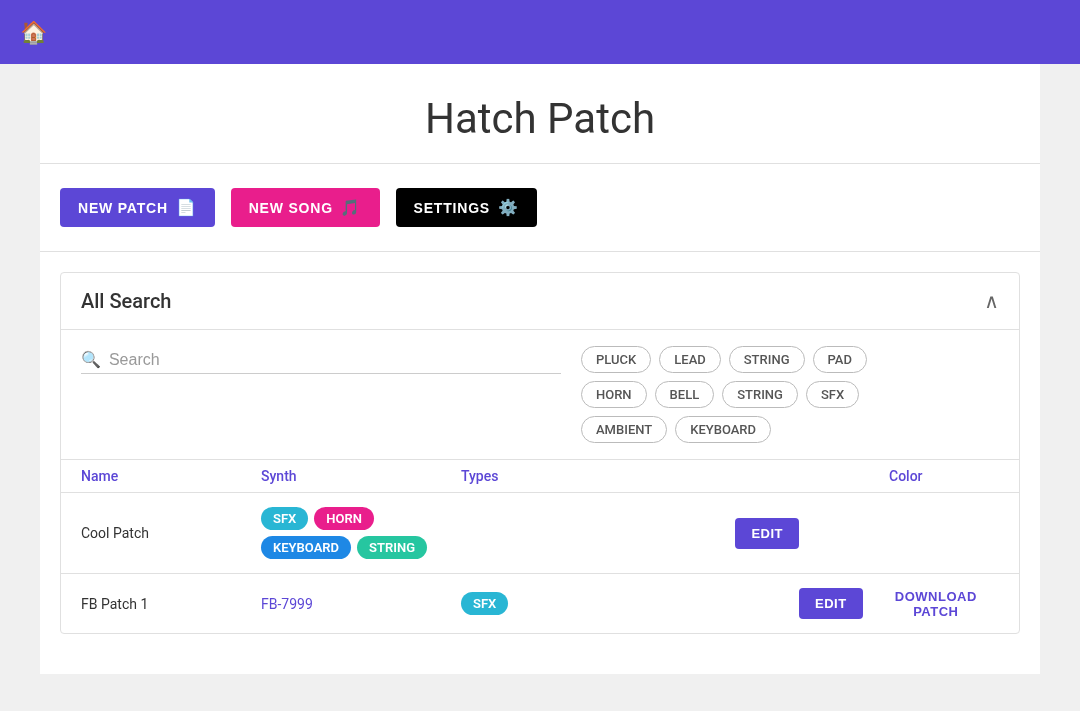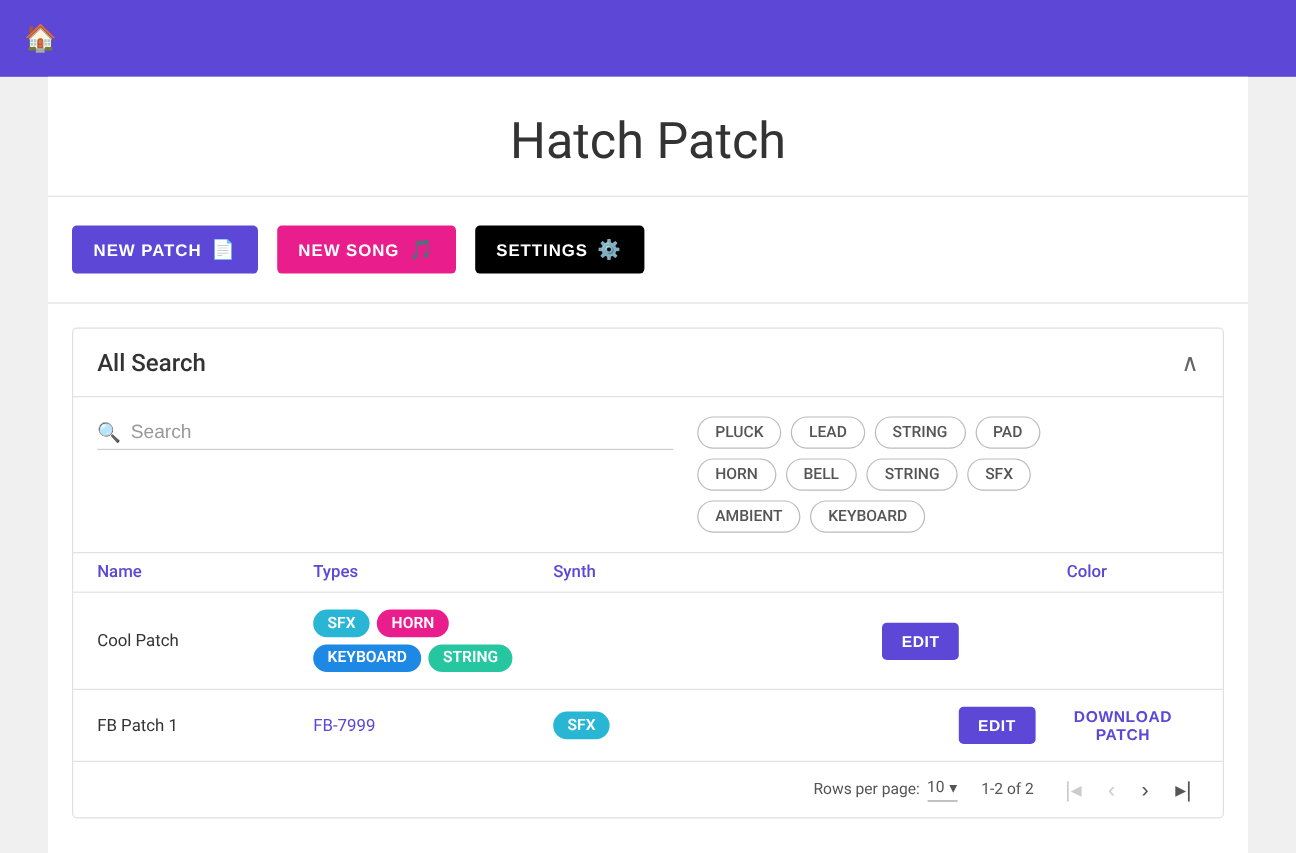--- a/index.html
+++ b/index.html
@@ -338,22 +338,22 @@
           <span class="chip">BELL</span>
           <span class="chip">STRING</span>
           <span class="chip">SFX</span>
           <span class="chip">AMBIENT</span>
           <span class="chip">KEYBOARD</span>
         </div>
     </div>
 
     <div class="table-header">
       <span class="col-header">Name</span>
+      <span class="col-header">Synth</span>
       <span class="col-header">Types</span>
-      <span class="col-header">Synth</span>
       <span class="col-header col-header-color">Color</span>
     </div>
 
     <div id="table-rows-container">
         <div class="table-row">
           <span class="cell-name">Cool Patch</span>
           <div class="cell-types">
             <span class="tag tag-sfx">SFX</span>
             <span class="tag tag-horn">HORN</span>
             <span class="tag tag-keyboard">KEYBOARD</span>
@@ -369,29 +369,15 @@
           <div class="cell-types">
             <span class="tag tag-sfx">SFX</span>
           </div>
           <div class="cell-actions">
             <button class="btn-edit">EDIT</button>
             <button class="btn-download">DOWNLOAD PATCH</button>
           </div>
         </div>
       </div>
 
-    <div class="pagination">
-      <div class="rows-per-page">
-        <span>Rows per page:</span>
-        <div class="rows-select">
-          <span>10</span>
-          <span>▾</span>
-        </div>
-      </div>
-      <span class="pagination-info">1-2 of 2</span>
-      <button class="pagination-btn" disabled="">|◂</button>
-      <button class="pagination-btn" disabled="">‹</button>
-      <button class="pagination-btn">›</button>
-      <button class="pagination-btn">▸|</button>
-    </div>
 
   </div>
 </div>
 
 </body></html>

